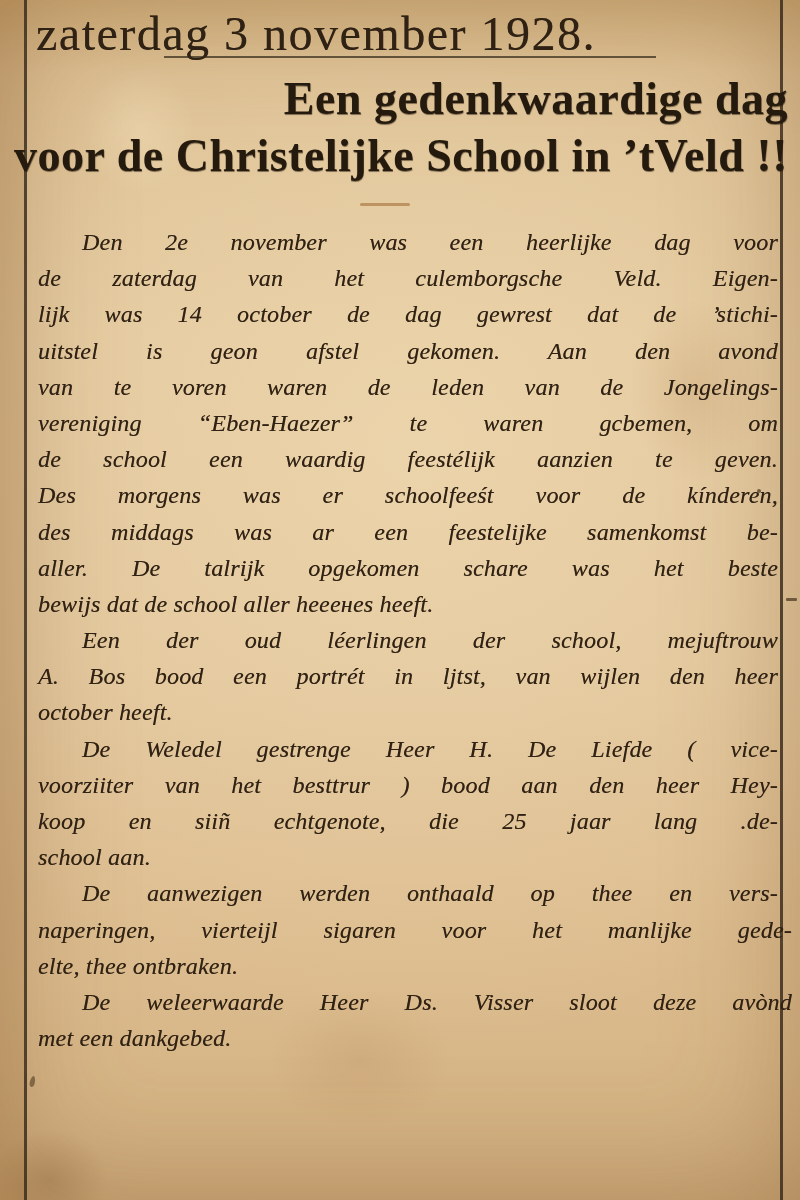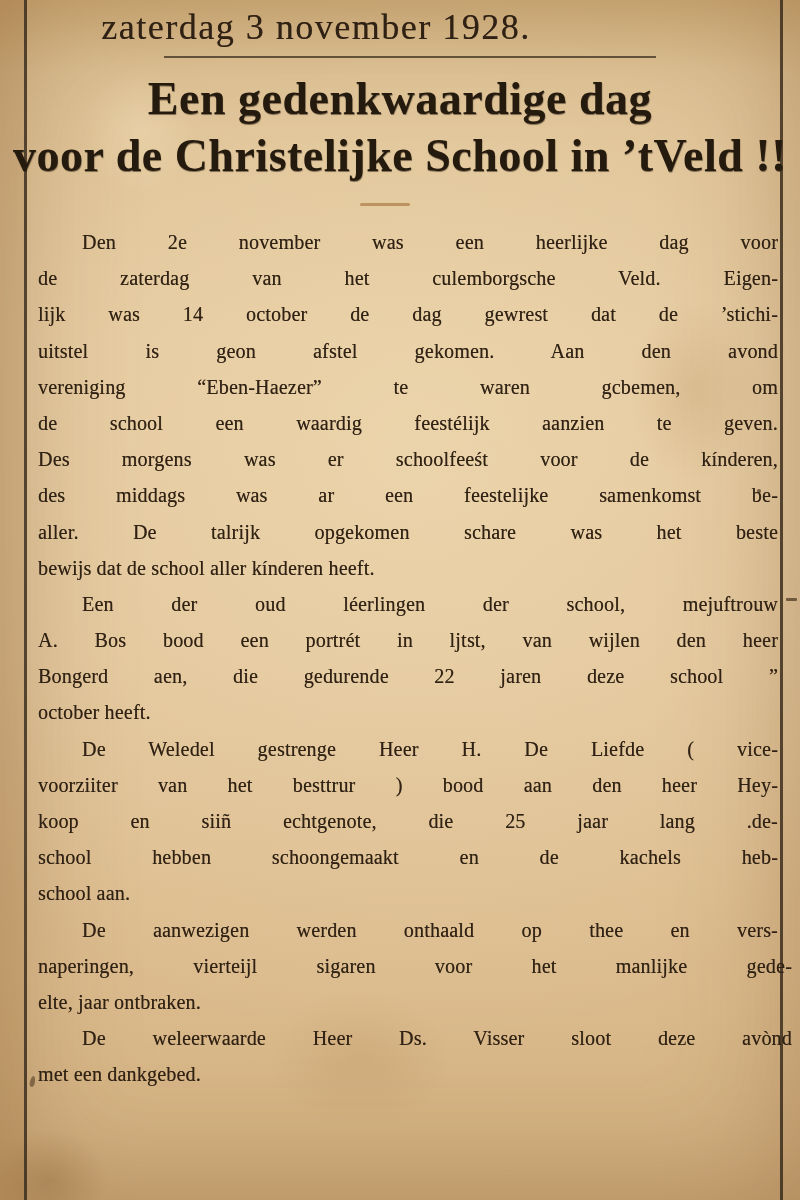--- a/index.html
+++ b/index.html
@@ -27,41 +27,42 @@
     background:radial-gradient(50% 50% at 50% 50%, rgba(255,240,205,0.25), rgba(255,240,205,0) 70%);}
   .edge-left{position:absolute;left:0;top:0;width:24px;height:1200px;background:rgba(140,92,40,0.16);}
 
   
   .rule-v{position:absolute;top:0;bottom:0;width:3px;background:var(--rule,#362a1b);opacity:.82;}
   .rule-left{left:24px;}
   .rule-right{left:780px;}
 
   .date{
     position:absolute;top:6px;left:0;width:632px;text-align:center;
-    font-size:36px;letter-spacing:1.5px;color:var(--ink,#2f2113);
+    font-size:48px;letter-spacing:1.5px;color:var(--ink,#2f2113);
     text-shadow:0.3px 0.4px 0.6px rgba(40,26,12,0.55);
   }
   .date-rule{position:absolute;top:56px;left:164px;width:492px;height:2px;
     background:var(--rule,#362a1b);opacity:.72;}
 
   .headline{
-    position:absolute;top:70px;left:12px;width:776px;text-align:center;
+    position:absolute;top:70px;left:12px;width:776px;text-align:right;
     font-weight:bold;font-size:46px;line-height:57px;letter-spacing:.5px;
     color:var(--headline_ink,#251a0e);
     text-shadow:0.4px 0.5px 0.7px rgba(35,22,10,0.5);
   }
 
   .dash-sep{position:absolute;top:203px;left:360px;width:50px;height:3px;
     background:var(--separator,#a8763f);opacity:.65;border-radius:2px;}
 
   .body-col{position:absolute;top:224px;left:38px;width:740px;}
   .ln{
-    width:740px;height:36.2px;line-height:36.2px;font-size:20px;
+    width:740px;height:36.2px;line-height:36.2px;font-size:24px;
     letter-spacing:.2px;white-space:nowrap;overflow:visible;
     text-shadow:0.25px 0.35px 0.55px rgba(42,27,13,0.55);
+    font-style:italic;
   }
   .j{text-align:justify;text-align-last:justify;white-space:normal;}
   .ind{text-indent:44px;}
   .wide{width:754px;}
 
   
   .speck{position:absolute;background:rgba(58,40,20,0.65);}
   .speck-dash{left:786px;top:598px;width:11px;height:3px;border-radius:1px;}
   .speck-dot{left:757px;top:489px;width:4px;height:4px;border-radius:50%;}
   .speck-comma{left:30px;top:1076px;width:5px;height:11px;border-radius:50% 50% 50% 50%/60% 60% 40% 40%;transform:rotate(12deg);background:rgba(58,40,20,0.5);}
@@ -90,47 +91,46 @@
 
   <div class="dash-sep"></div>
 
   <div class="body-col">
 
     <div>
       <div class="ln j ind">Den 2e november was een heerlijke dag voor</div>
       <div class="ln j">de zaterdag van het culemborgsche Veld. Eigen-</div>
       <div class="ln j">lijk was 14 october de dag gewrest dat de ’stichi-</div>
       <div class="ln j">uitstel is geon afstel gekomen. Aan den avond</div>
+      <div class="ln j">van te voren waren de leden van de Jongelings-</div>
       <div class="ln j">vereniging “Eben-Haezer” te waren gcbemen, om</div>
       <div class="ln j">de school een waardig feestélijk aanzien te geven.</div>
       <div class="ln j">Des morgens was er schoolfeeśt voor de kínderen,</div>
       <div class="ln j">des middags was ar een feestelijke samenkomst be-</div>
       <div class="ln j">aller. De talrijk opgekomen schare was het beste</div>
-      <div class="ln">bewijs dat de school aller kínderen heeft.</div>
+      <div class="ln">bewijs dat de school aller heeeнes heeft.</div>
     </div>
 
     <div>
       <div class="ln j ind">Een der oud léerlingen der school, mejuftrouw</div>
       <div class="ln j">A. Bos bood een portrét in ljtst, van wijlen den heer</div>
-      <div class="ln j">Bongerd aen, die gedurende 22 jaren deze school ”</div>
       <div class="ln">october heeft.</div>
     </div>
 
     <div>
       <div class="ln j ind">De Weledel gestrenge Heer H. De Liefde ( vice-</div>
       <div class="ln j">voorziiter van het besttrur ) bood aan den heer Hey-</div>
       <div class="ln j">koop en siiñ echtgenote, die 25 jaar lang .de-</div>
-      <div class="ln j">school hebben schoongemaakt en de kachels heb-</div>
       <div class="ln">school aan.</div>
     </div>
 
     <div>
       <div class="ln j ind">De aanwezigen werden onthaald op thee en vers-</div>
       <div class="ln j wide">naperingen, vierteijl sigaren voor het manlijke gede-</div>
-      <div class="ln">elte, jaar ontbraken.</div>
+      <div class="ln">elte, thee ontbraken.</div>
     </div>
 
     <div>
       <div class="ln j ind wide">De weleerwaarde Heer Ds. Visser sloot deze avònd</div>
       <div class="ln">met een dankgebed.</div>
     </div>
 
   </div>
 
   <div class="speck speck-dash"></div>

